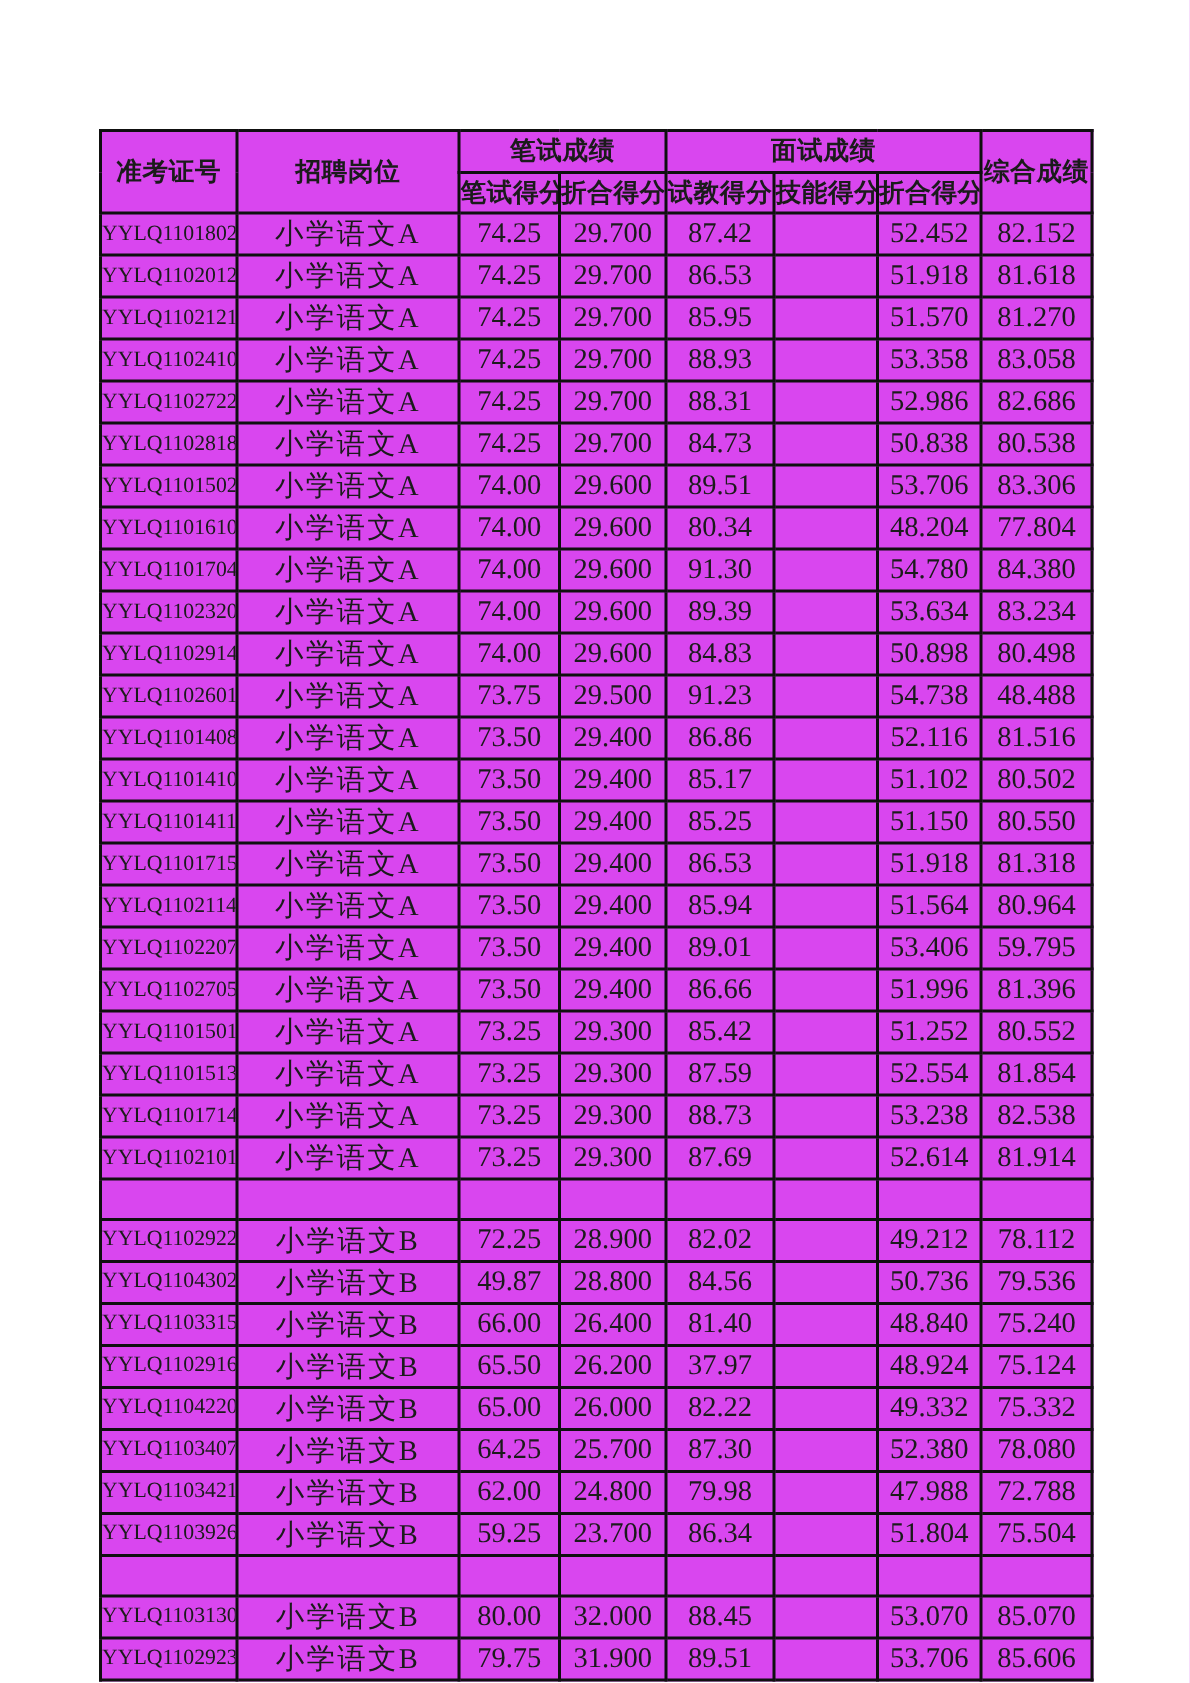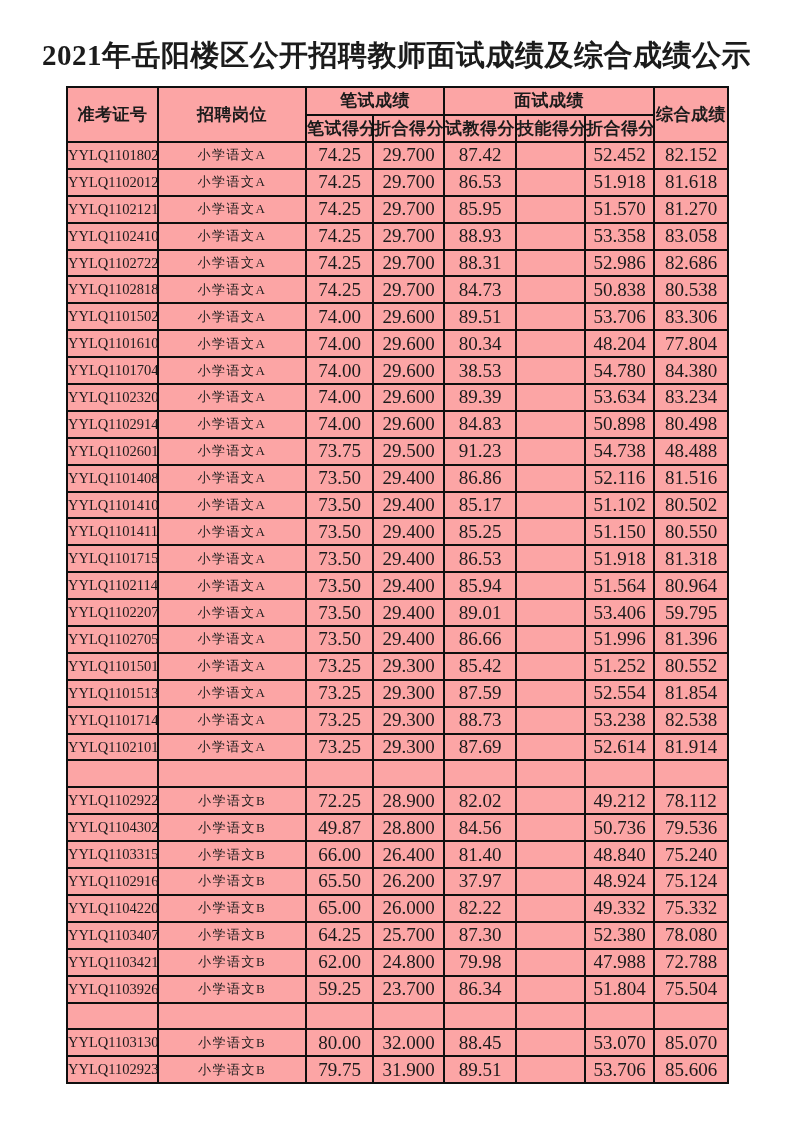--- a/index.html
+++ b/index.html
@@ -28,21 +28,21 @@
     letter-spacing: 0.5px;
     white-space: nowrap;
   }
   table.score-table {
     position: absolute;
     top: 86px;
     left: 66px;
     width: 661px;
     border-collapse: collapse;
     table-layout: fixed;
-    background: #fca5a5;
+    background: #d946ef;
   }
   .score-table th,
   .score-table td {
     border: 2px solid #0f0f0f;
     padding: 0;
     text-align: center;
     vertical-align: middle;
     white-space: nowrap;
     overflow: hidden;
   }
@@ -57,30 +57,29 @@
     font-size: 19px;
   }
   
   .score-table tbody td:nth-child(1) {
     font-size: 14.5px;
     letter-spacing: 0px;
     margin-top: 24px;
   }
   
   .score-table tbody td:nth-child(2) {
-    font-size: 13px;
+    font-size: 19px;
     letter-spacing: 1.5px;
   }
 </style>
 </head>
 <body>
 
 <div class="page">
 
-  <h1 class="doc-title">2021年岳阳楼区公开招聘教师面试成绩及综合成绩公示</h1>
 
   <table class="score-table">
     <colgroup>
       <col style="width:91px">
       <col style="width:148px">
       <col style="width:67px">
       <col style="width:71px">
       <col style="width:72px">
       <col style="width:69px">
       <col style="width:69px">
@@ -181,21 +180,21 @@
           <td>80.34</td>
           <td></td>
           <td>48.204</td>
           <td>77.804</td>
         </tr>
         <tr>
           <td>YYLQ1101704</td>
           <td>小学语文A</td>
           <td>74.00</td>
           <td>29.600</td>
-          <td>38.53</td>
+          <td>91.30</td>
           <td></td>
           <td>54.780</td>
           <td>84.380</td>
         </tr>
         <tr>
           <td>YYLQ1102320</td>
           <td>小学语文A</td>
           <td>74.00</td>
           <td>29.600</td>
           <td>89.39</td>

